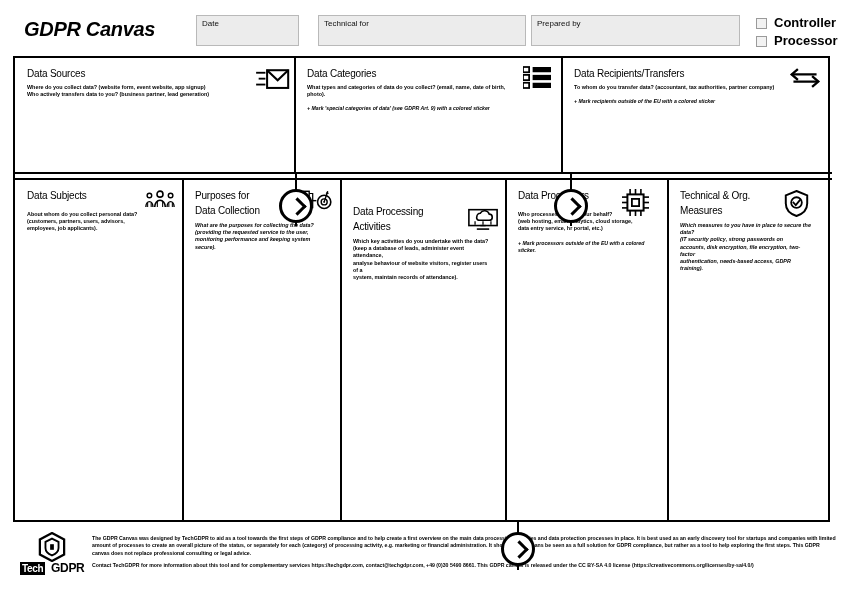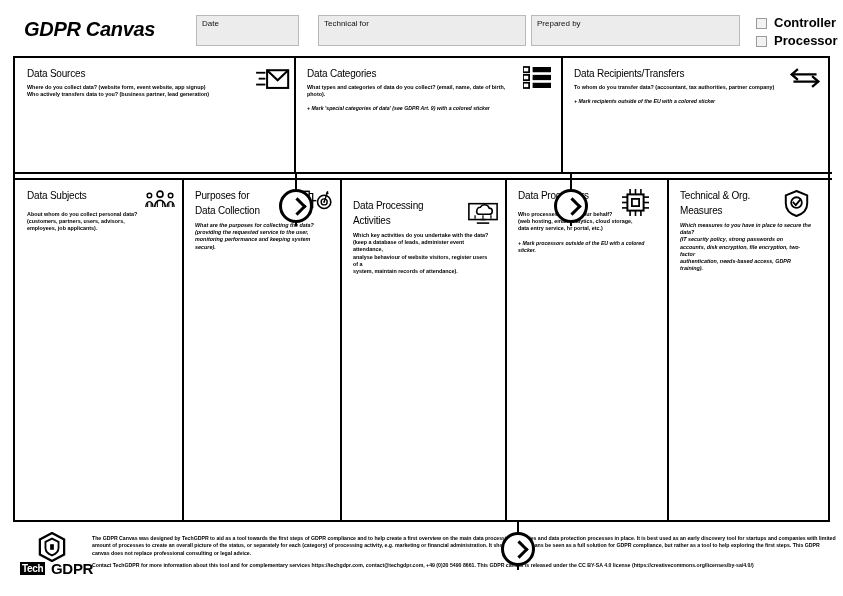--- a/index.html
+++ b/index.html
@@ -132,21 +132,21 @@
   .panel-icon svg { display: block; }
 
   
   #panel-data-sources   { left: 0px;   top: 0px; width: 280px; height: 116px; }
   #panel-data-categories{ left: 280px; top: 0px; width: 267px; height: 116px; }
   #panel-data-recipients{ left: 547px; top: 0px; width: 266px; height: 116px; }
 
   
   #panel-data-subjects     { left: 0px;   top: 122px; width: 168px; height: 404px; }
   #panel-purposes          { left: 168px; top: 122px; width: 158px; height: 340px; }
-  #panel-processing        { left: 326px; top: 132px; width: 165px; height: 340px; }
+  #panel-processing        { left: 326px; top: 138px; width: 165px; height: 340px; }
   #panel-data-processors   { left: 491px; top: 122px; width: 162px; height: 340px; }
   #panel-technical-measures{ left: 653px; top: 122px; width: 160px; height: 340px; padding-left: 35px; }
 
   
   .v-divider {
     position: absolute;
     top: 122px;
     width: 2px;
     height: 340px;
     background: #000000;
@@ -242,21 +242,21 @@
     color: #ffffff;
     font-size: 10px;
     font-weight: bold;
     line-height: 13px;
     padding: 0 2px;
     letter-spacing: -0.3px;
   }
   #logo-gdpr {
     position: absolute;
     left: 31px; top: 0;
-    font-size: 15px;
+    font-size: 12px;
     font-weight: bold;
     line-height: 13px;
     letter-spacing: -0.3px;
   }
   #footer-about {
     position: absolute;
     left: 92px; top: 11px;
     width: 744px;
     font-size: 5.2px;
     line-height: 7.4px;

